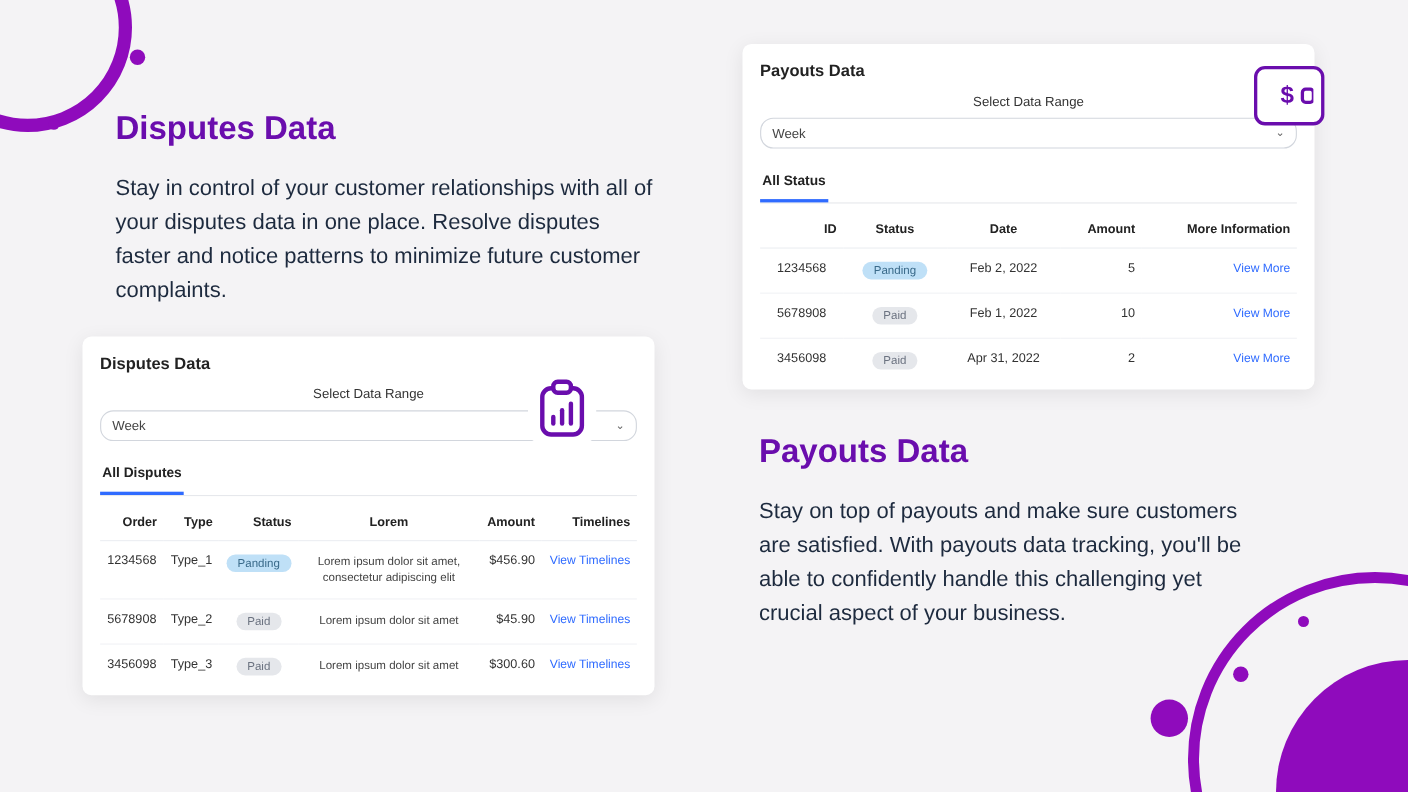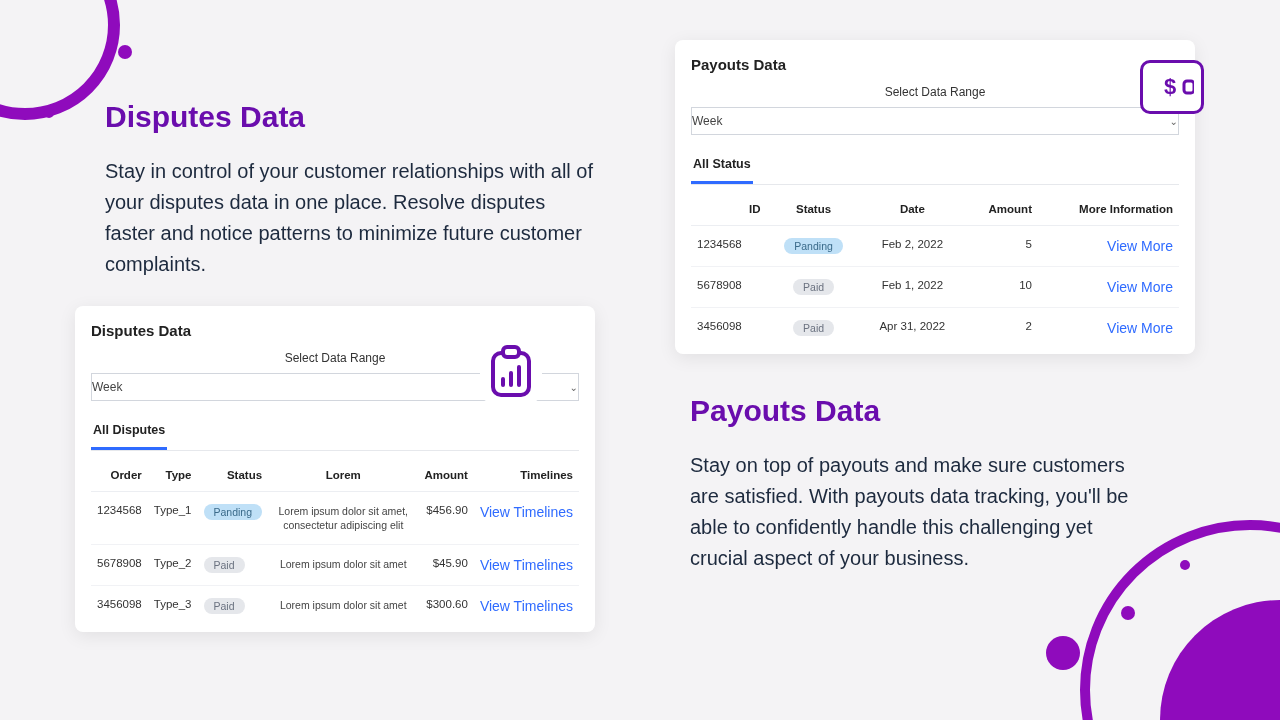--- a/index.html
+++ b/index.html
@@ -26,37 +26,37 @@
   p.section-desc { font-size:20px; line-height:1.55; color:#1d2a3e; }
 
   .card {
     background:#fff; border-radius:8px; box-shadow:0 4px 18px rgba(0,0,0,.08);
     padding:16px 16px 6px; position:relative;
   }
   .card-title { font-weight:700; font-size:15px; margin-bottom:12px; color:#222; }
   .field-label { font-size:12px; color:#333; margin-bottom:8px;text-align:center; }
   .select {
     display:flex; align-items:center; justify-content:space-between;
-    border:1px solid #d2d6dd; border-radius:0; padding:6px 0; font-size:12px;
+    border:1px solid #d2d6dd; border-radius:12px; padding:6px 10px; font-size:12px;
     color:#444; cursor:pointer; margin-bottom:14px;
   }
   .select .chev { font-size:10px; color:#666; }
   .tabs { border-bottom:1px solid #e6e8ec; margin-bottom:6px; }
   .tab { display:inline-block; font-size:12.5px; font-weight:600; padding:8px 2px 10px; color:#222; border-bottom:3px solid #2f6bff; }
 
   table { width:100%; border-collapse:collapse; font-size:11.5px; }
   th { text-align:right; font-weight:700; color:#222; padding:12px 6px 10px; border-bottom:1px solid #eceef2; }
   th.right, td.right { text-align:right; }
   th.center, td.center { text-align:center; }
-  td { padding:12px 6px; border-bottom:1px solid #f1f2f5; color:#333; vertical-align:top; }
+  td { padding:12px 6px; border-bottom:1px solid #f1f2f5; color:#333; vertical-align:top;text-align:center; }
   tr:last-child td { border-bottom:none; }
   .badge { display:inline-block; padding:2px 10px; border-radius:12px; font-size:10.5px; }
   .badge.pending { background:#bfe0f7; color:#3a6a8a; }
   .badge.paid { background:#e5e7eb; color:#6b7280; }
-  .link { color:#2f6bff; font-size:14px; cursor:pointer; white-space:nowrap; }
+  .link { color:#2f6bff; font-size:11px; cursor:pointer; white-space:nowrap; }
   .reason { font-size:10.5px; color:#444; text-align:center; max-width:150px; margin:0 auto; line-height:1.35; }
 
   
   .col-left .card { margin-top:26px; }
   .col-right h1.section-title { margin-top:40px; }
 
   
   .float-icon { position:absolute; background:#fff; width:64px; height:54px; border:3px solid #6a0dad; border-radius:10px; display:flex; align-items:center; justify-content:center; }
   .float-icon.money { top:60px; right:76px; }
   .float-icon.report { top:340px; left:480px; border:none; width:62px; height:62px; }

